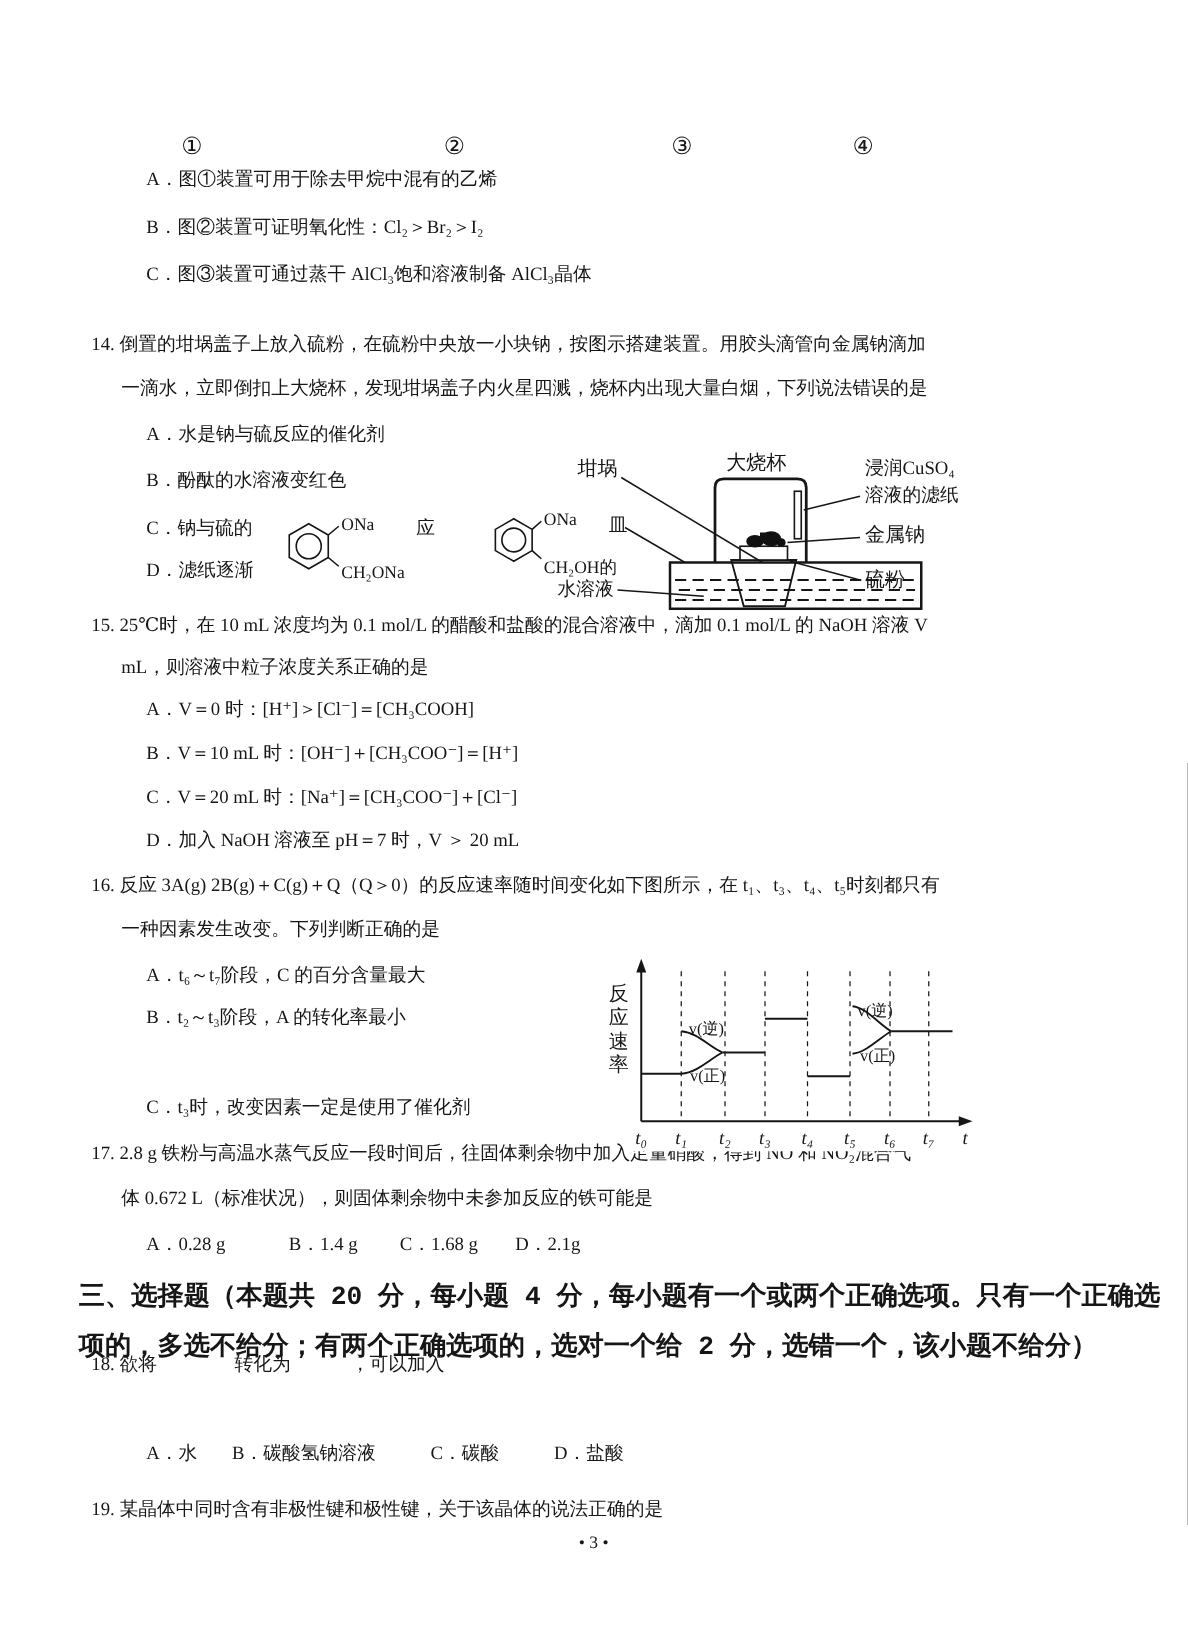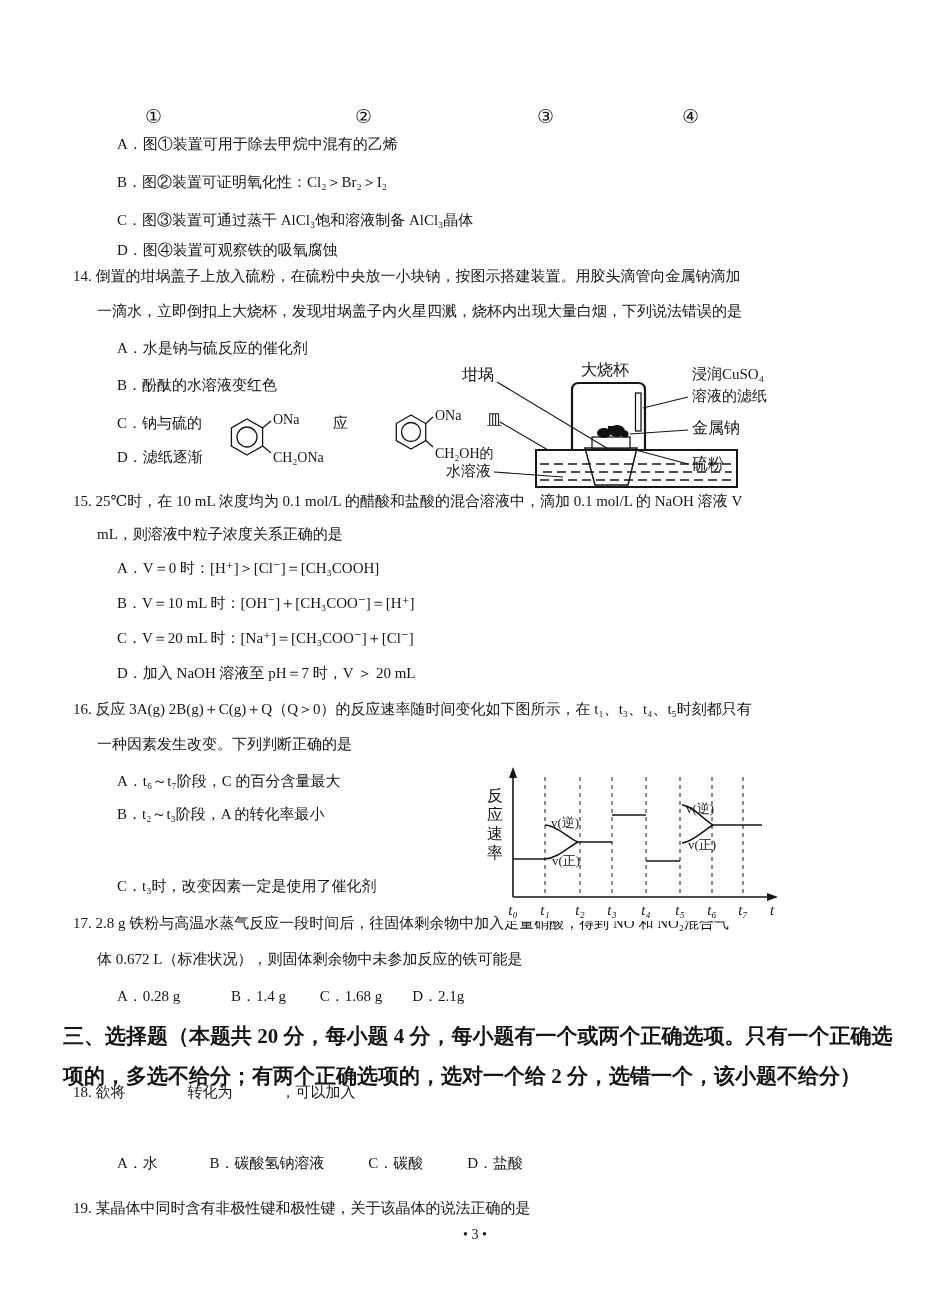--- a/index.html
+++ b/index.html
@@ -1,21 +1,21 @@
 <!DOCTYPE html>
 <html><head>
 <meta charset="utf-8">
 <style>
   html,body{margin:0;padding:0;background:#888;}
   .page{position:relative;width:950px;height:1316px;background:#ffffff;margin:0 auto;
         font-family:"Liberation Serif","DejaVu Serif",serif;color:#161616;overflow:hidden;}
   .ln{position:absolute;white-space:nowrap;font-size:15px;line-height:22px;}
   .figlabel{position:absolute;top:105px;font-size:19px;}
   .sec-hd{position:absolute;left:63px;white-space:nowrap;
-          font-family:Liberation Serif, serif;font-weight:bold;font-size:21px;}
+          font-family:Liberation Mono, monospace;font-weight:bold;font-size:21px;}
   .spacer62{display:inline-block;width:62px;}
   .spacer48{display:inline-block;width:48px;}
   .optC-right{position:absolute;left:216px;top:0;}
   .footer{position:absolute;left:0;top:1227px;width:950px;text-align:center;font-size:14px;}
   svg text{font-family:"Liberation Serif","DejaVu Serif",serif;fill:#161616;}
   .graph-wrap{position:absolute;left:480px;top:763px;width:410px;height:162px;z-index:3;}
   .diagram-wrap{position:absolute;left:218px;top:350px;width:672px;height:145px;z-index:3;}
   .ylab{position:absolute;left:487px;top:786px;width:18px;font-size:16px;line-height:19px;
         word-break:break-all;z-index:4;}
   .tick{font-size:15px;font-style:italic;}
@@ -27,21 +27,20 @@
 <div class="page">
 
   <span class="figlabel" style="left:145px">①</span>
   <span class="figlabel" style="left:355px">②</span>
   <span class="figlabel" style="left:537px">③</span>
   <span class="figlabel" style="left:682px">④</span>
 
   <div class="ln" style="left:117px;top:133px">A．图①装置可用于除去甲烷中混有的乙烯</div>
   <div class="ln" style="left:117px;top:171px">B．图②装置可证明氧化性：Cl₂＞Br₂＞I₂</div>
   <div class="ln" style="left:117px;top:209px">C．图③装置可通过蒸干 AlCl₃饱和溶液制备 AlCl₃晶体</div>
-  <div class="ln" style="left:117px;top:239px">D．图④装置可观察铁的吸氧腐蚀</div>
 
   <div class="ln" style="left:73px;top:265px">14. 倒置的坩埚盖子上放入硫粉，在硫粉中央放一小块钠，按图示搭建装置。用胶头滴管向金属钠滴加</div>
   <div class="ln" style="left:97px;top:300px">一滴水，立即倒扣上大烧杯，发现坩埚盖子内火星四溅，烧杯内出现大量白烟，下列说法错误的是</div>
   <div class="ln" style="left:117px;top:337px">A．水是钠与硫反应的催化剂</div>
   <div class="ln" style="left:117px;top:374px">B．酚酞的水溶液变红色</div>
   <div class="ln" style="left:117px;top:412px">
     <span>C．钠与硫的</span>
     <span class="optC-right">应</span>
   </div>
   <div class="ln" style="left:117px;top:446px">D．滤纸逐渐</div>
@@ -68,21 +67,21 @@
     <span>D．2.1g</span>
   </div>
 
   <div class="sec-hd" style="top:1022px">三、选择题（本题共 20 分，每小题 4 分，每小题有一个或两个正确选项。只有一个正确选</div>
   <div class="sec-hd" style="top:1062px">项的，多选不给分；有两个正确选项的，选对一个给 2 分，选错一个，该小题不给分）</div>
 
   <div class="ln" style="left:73px;top:1081px">
     <span>18. 欲将</span><span class="spacer62"></span><span>转化为</span><span class="spacer48"></span><span>，可以加入</span>
   </div>
   <div class="ln" style="left:117px;top:1152px">
-    <span style="margin-right:48px">A．水</span>
+    <span style="margin-right:24px">A．水</span>
     <span style="margin-right:40px">B．碳酸氢钠溶液</span>
     <span style="margin-right:40px">C．碳酸</span>
     <span>D．盐酸</span>
   </div>
 
   <div class="ln" style="left:73px;top:1197px">19. 某晶体中同时含有非极性键和极性键，关于该晶体的说法正确的是</div>
 
   <div class="footer">• 3 •</div>
 
   <div class="diagram-wrap">

